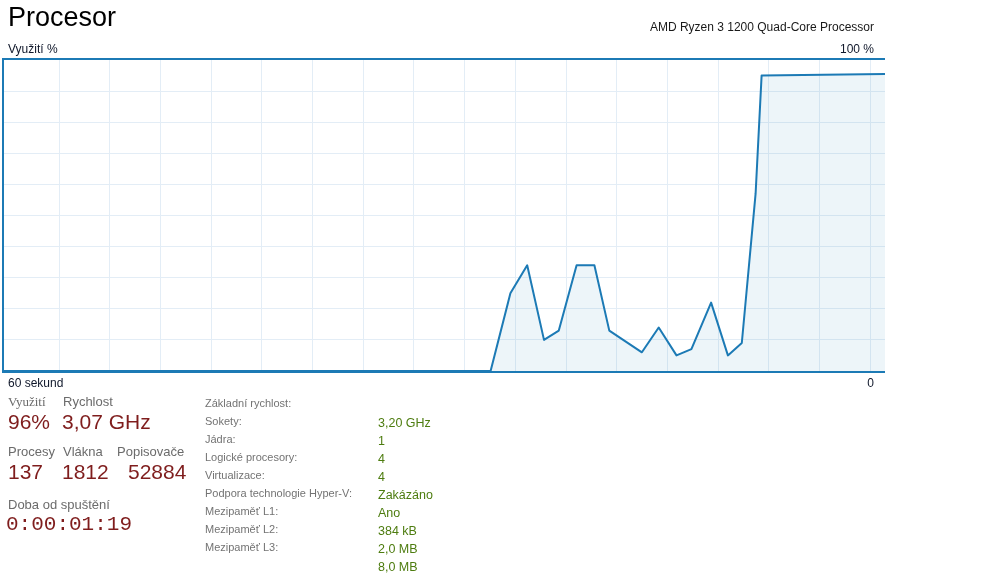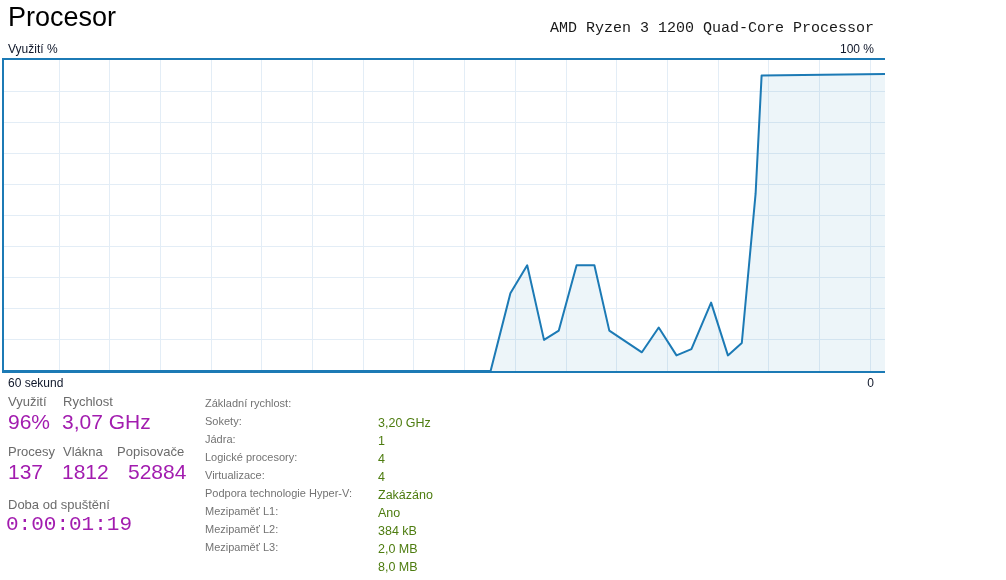--- a/index.html
+++ b/index.html
@@ -8,37 +8,37 @@
   .page {
     position:relative; width:885px; height:580px;
     background:#ffffff; overflow:hidden;padding-left:29px;
   }
   .page-title {
     position:absolute; left:8px; top:2px;
     font-size:27px; font-weight:400; color:#000000; letter-spacing:0;
   }
   .cpu-name {
     position:absolute; right:11px; top:20px;
-    font-size:15px; color:#191919;font-family:Liberation Mono, monospace;
+    font-size:12px; color:#191919;
   }
   .axis-label { position:absolute; font-size:12px; color:#0f172a; }
   .lbl-ymax     { right:11px; top:42px; }
   .lbl-yaxis    { left:8px;  top:42px; }
   .lbl-xleft    { left:8px;  top:376px; }
   .lbl-xright   { right:11px; top:376px; }
   .chart-wrap {
     position:absolute; left:2px; top:58px;
     width:993px; height:315px;
     border:2px solid #1c7ab5;
     background:#ffffff;
   }
   .chart-wrap svg { display:block; width:100%; height:100%; }
 
   .stat-label { position:absolute; font-size:13px; color:#6b6b6b; white-space:nowrap; }
-  .stat-value { position:absolute; font-size:21px; color:#a21caf; white-space:nowrap; }
+  .stat-value { position:absolute; font-size:21px; color:#7f1d1d; white-space:nowrap; }
 
   .details {
     position:absolute; left:205px; top:394px; width:420px;
   }
   .detail-row { display:flex; height:18px; line-height:18px; }
   .detail-label { width:173px; flex:0 0 173px; font-size:11px; color:#737373; white-space:nowrap; }
   .detail-value { font-size:12.5px; color:#4d7c0f; white-space:nowrap;margin-top:20px; }
 </style>
 </head>
 <body>
@@ -84,21 +84,21 @@
           <line x1="0" x2="989" y1="279.90000000000003" y2="279.90000000000003" stroke="#e3edf6" stroke-width="1"></line>
         </g>
         <polygon points="0.0,311.0 486.6,311.0 506.4,233.3 523.2,205.3 540.0,279.9 554.8,270.6 572.6,205.3 590.4,205.3 605.3,270.6 637.9,292.3 654.7,267.5 672.5,295.4 687.4,289.2 707.1,242.6 723.9,295.4 737.8,283.0 751.6,133.7 757.6,15.6 989.0,12.4 989,311 0,311" fill="#1c7ab5" fill-opacity="0.08" stroke="none"></polygon>
         <polyline points="0.0,311.0 486.6,311.0 506.4,233.3 523.2,205.3 540.0,279.9 554.8,270.6 572.6,205.3 590.4,205.3 605.3,270.6 637.9,292.3 654.7,267.5 672.5,295.4 687.4,289.2 707.1,242.6 723.9,295.4 737.8,283.0 751.6,133.7 757.6,15.6 989.0,12.4" fill="none" stroke="#1c7ab5" stroke-width="2" stroke-linejoin="round"></polyline>
       </svg>
   </div>
 
   <div class="axis-label lbl-xleft">60 sekund</div>
   <div class="axis-label lbl-xright">0</div>
 
-  <div class="stat-label" style="left:8px;   top:394px;">Využití</div>
+  <div class="stat-label" style="left:8px;   top:394px;font-family:Liberation Serif, serif;">Využití</div>
   <div class="stat-label" style="left:63px;  top:394px;">Rychlost</div>
   <div class="stat-value" style="left:8px;   top:410px;">96%</div>
   <div class="stat-value" style="left:62px;  top:410px;">3,07 GHz</div>
 
   <div class="stat-label" style="left:8px;   top:444px;">Procesy</div>
   <div class="stat-label" style="left:63px;  top:444px;">Vlákna</div>
   <div class="stat-label" style="left:117px; top:444px;">Popisovače</div>
   <div class="stat-value" style="left:8px;   top:460px;">137</div>
   <div class="stat-value" style="left:62px;  top:460px;">1812</div>
   <div class="stat-value" style="left:128px; top:460px;">52884</div>

